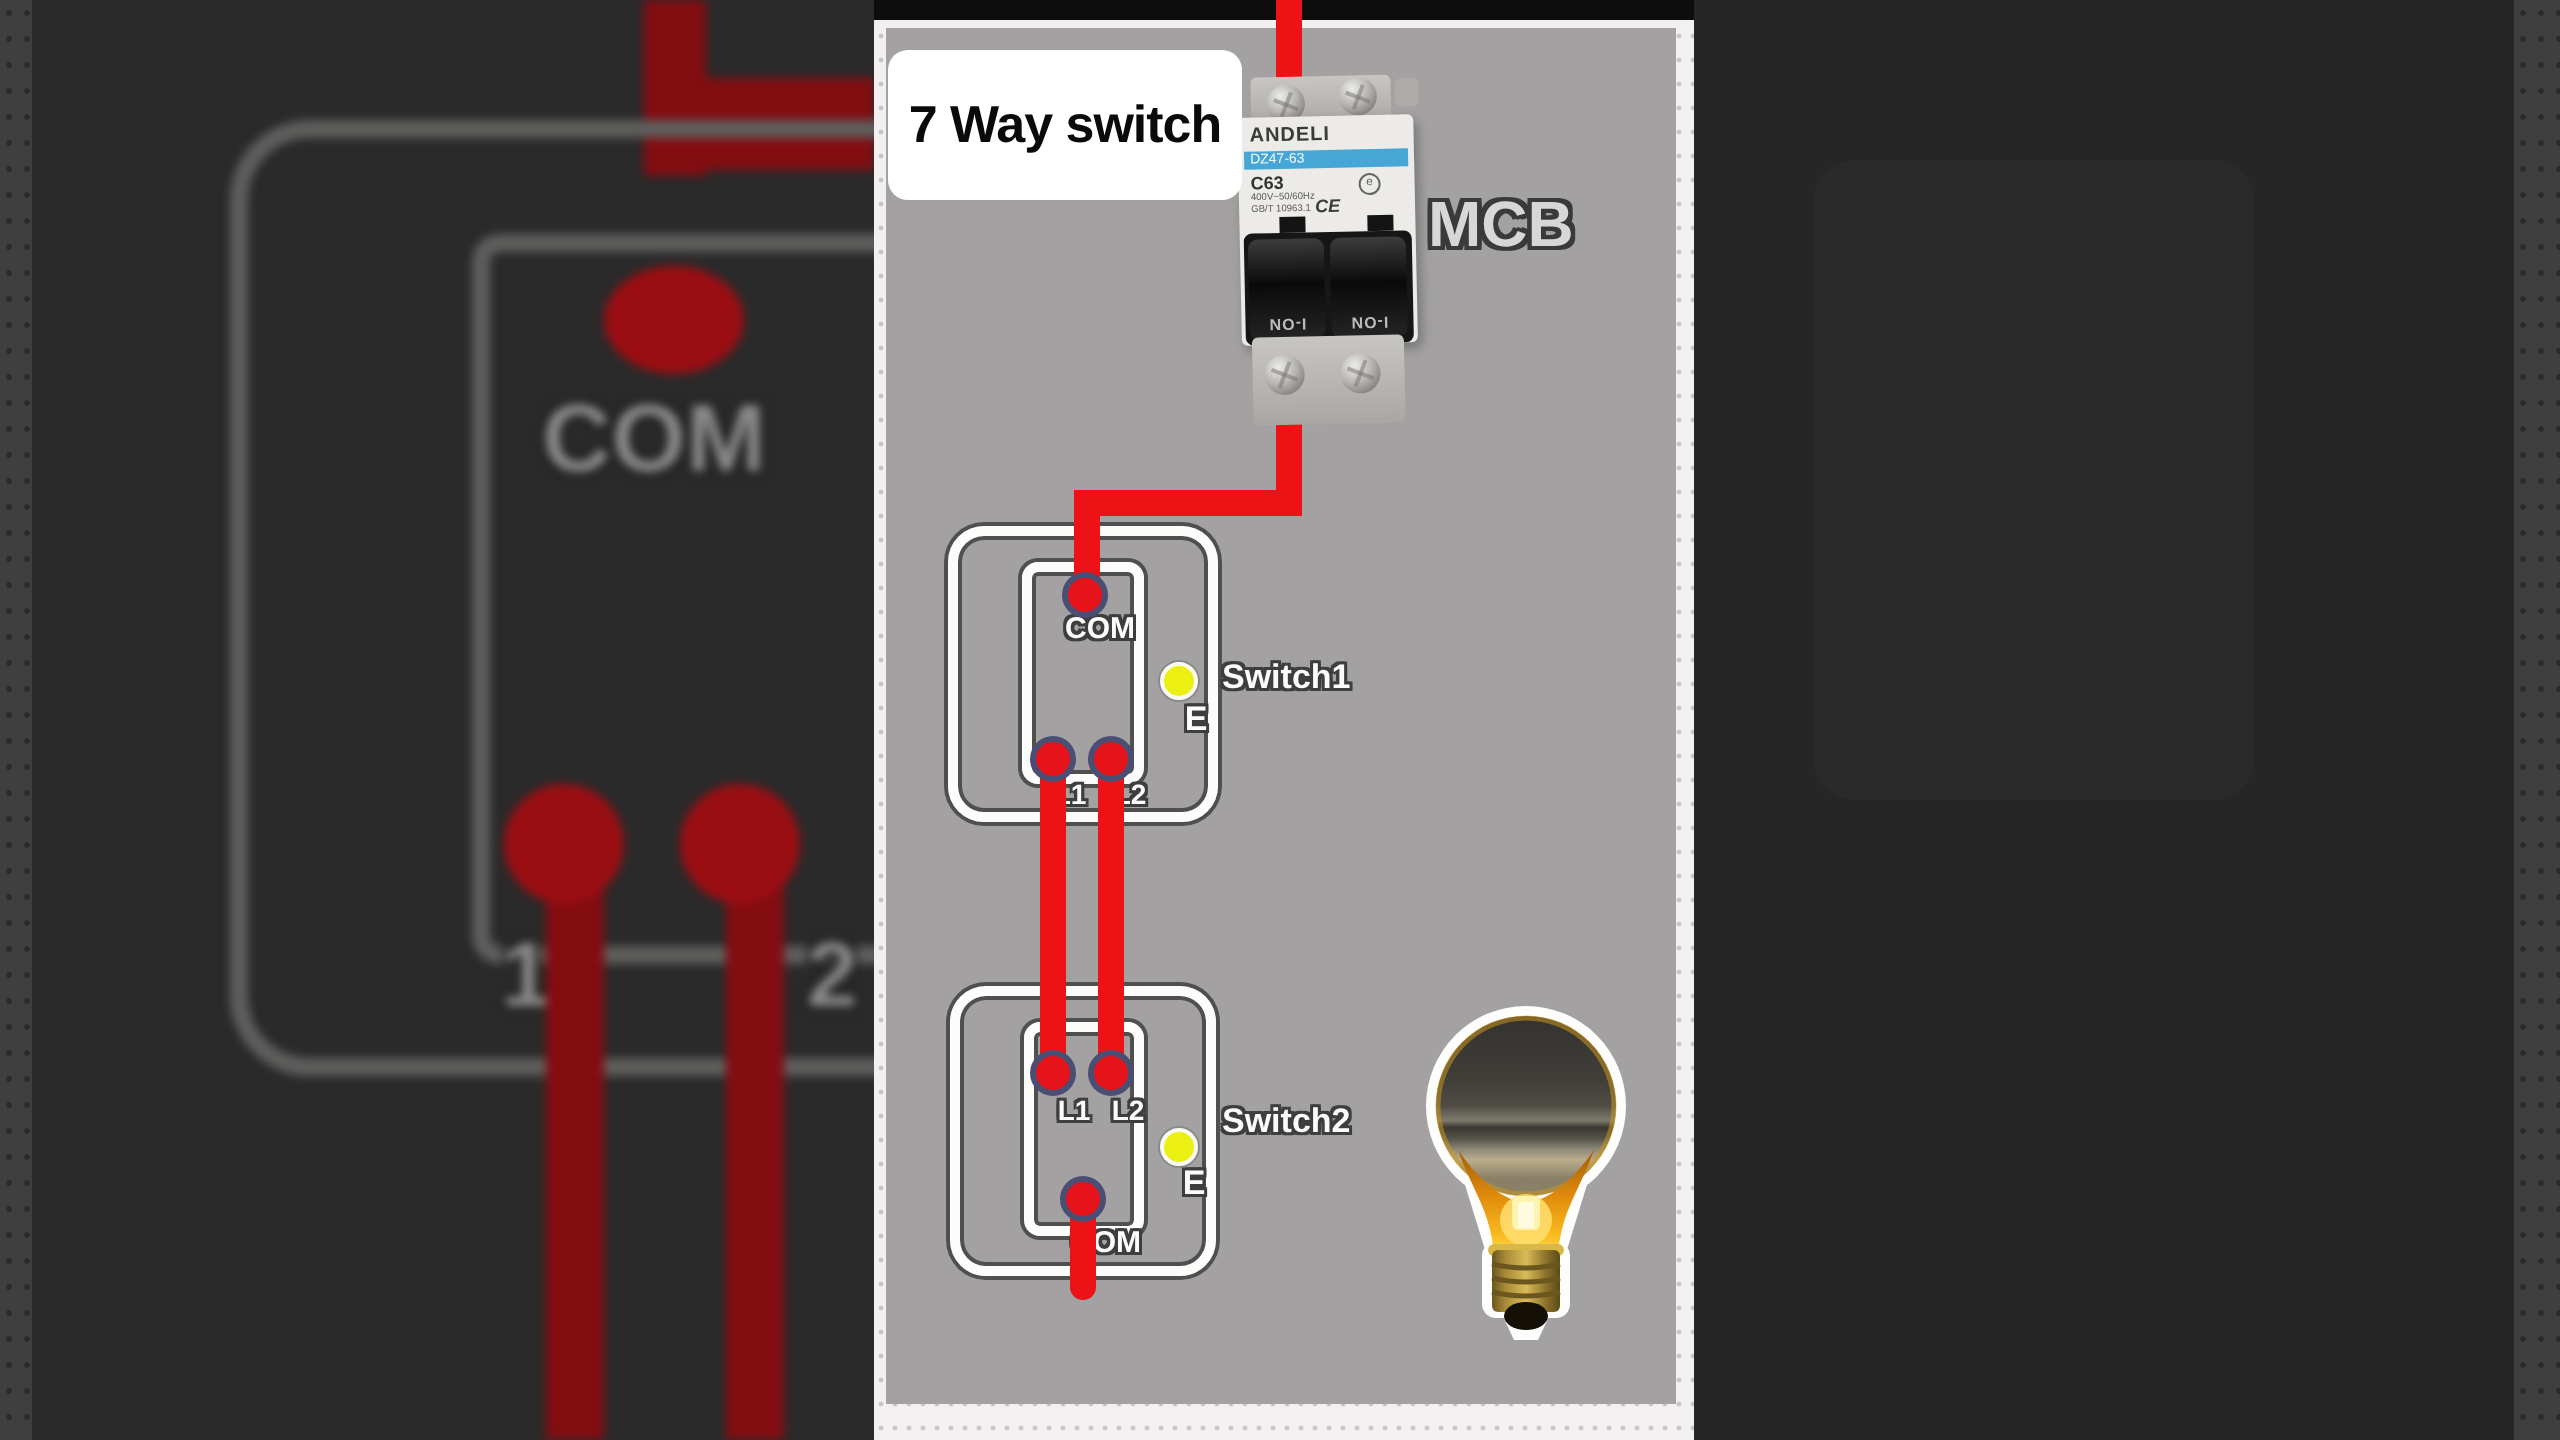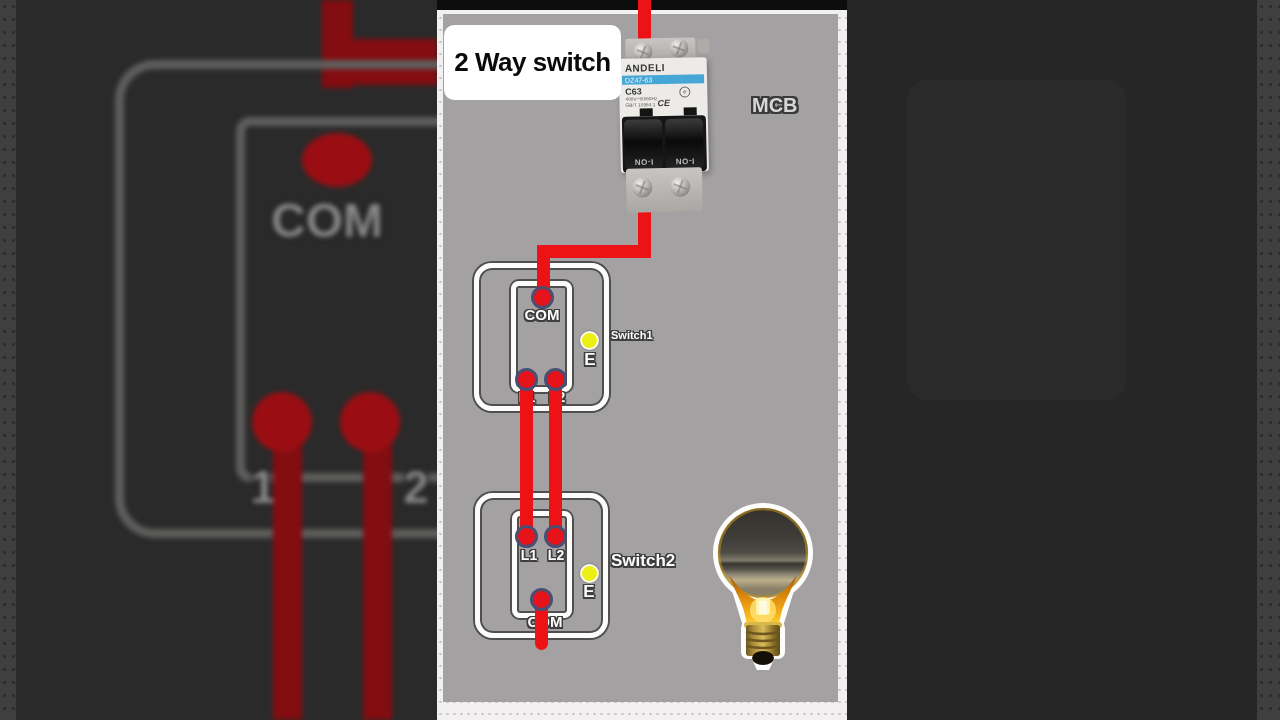--- a/index.html
+++ b/index.html
@@ -43,21 +43,21 @@
   .edot{position:absolute;width:19px;height:19px;border-radius:50%;background:#ecef12;
         border:2px solid #fafaf2;box-sizing:border-box;box-shadow:0 0 0 1px #8a8a8a;z-index:8;}
 
   
   .olt{position:absolute;font-weight:bold;color:#fbfbf9;white-space:nowrap;
        text-shadow:-1.5px -1.5px 0 #3e3e3e,1.5px -1.5px 0 #3e3e3e,-1.5px 1.5px 0 #3e3e3e,
                    1.5px 1.5px 0 #3e3e3e,-1.5px 0 0 #3e3e3e,1.5px 0 0 #3e3e3e,
                    0 -1.5px 0 #3e3e3e,0 1.5px 0 #3e3e3e;}
   .under{z-index:6;}
   .over{z-index:8;}
-  .cc{transform:translateX(-50%);}
+  .cc{transform:translateX(-50%);padding-left:16px;}
 
   
   .title-card{position:absolute;left:444px;top:25px;width:177px;height:75px;background:#ffffff;
         border-radius:10px;z-index:20;display:flex;flex-direction:column;justify-content:center;
         align-items:center;}
   .title-card div{font-weight:bold;font-size:26px;line-height:35px;color:#0a0a0a;letter-spacing:-0.5px;}
 
   
   .mcb{position:absolute;left:615px;top:36px;width:98px;height:178px;z-index:15;transform:rotate(-1.2deg);}
   .mcb-block{position:absolute;background:linear-gradient(#c8c6c2,#a9a7a3);border-radius:3px;}
@@ -119,21 +119,21 @@
 
   <div class="wire" style="left:638px;top:0;width:13px;height:56px;"></div>
   <div class="wire" style="left:638px;top:202px;width:13px;height:56px;"></div>
   <div class="wire" style="left:537px;top:245px;width:114px;height:13px;"></div>
   <div class="wire" style="left:537px;top:252px;width:13px;height:46px;"></div>
   <div class="wire" style="left:520px;top:375px;width:13px;height:168px;"></div>
   <div class="wire" style="left:549px;top:375px;width:13px;height:168px;"></div>
   <div class="wire" style="left:535px;top:598px;width:13px;height:52px;border-radius:0 0 7px 7px;"></div>
 
   <div class="title-card">
-    <div>2 Way switch</div>
+    <div>7 Way switch</div>
   </div>
 
   <div class="mcb">
     <div class="mcb-block" style="left:12px;top:2px;width:70px;height:26px;">
       <div class="screw" style="left:8px;top:4px;width:19px;height:19px;"></div>
       <div class="screw" style="left:44px;top:1px;width:19px;height:19px;"></div>
     </div>
     <div class="mcb-block" style="left:84px;top:4px;width:12px;height:14px;background:#aeaca8;"></div>
     <div class="mcb-body">
       <div class="mcb-brand">ANDELI</div>
@@ -154,34 +154,34 @@
         <div class="toggle" style="left:43px;">
           <span class="ion">I-ON</span>
         </div>
       </div>
     </div>
     <div class="mcb-block" style="left:10px;top:132px;width:76px;height:44px;">
       <div class="screw" style="left:6px;top:9px;width:20px;height:20px;"></div>
       <div class="screw" style="left:44px;top:9px;width:20px;height:20px;"></div>
     </div>
   </div>
-  <div class="olt" style="left:752px;top:94px;font-size:20px;color:#d8d6d6;
+  <div class="olt" style="left:714px;top:94px;font-size:32px;color:#d8d6d6;
        text-shadow:-2.2px -2.2px 0 #3a3a3a,2.2px -2.2px 0 #3a3a3a,-2.2px 2.2px 0 #3a3a3a,2.2px 2.2px 0 #3a3a3a,0 2.2px 0 #3a3a3a,0 -2.2px 0 #3a3a3a,2.2px 0 0 #3a3a3a,-2.2px 0 0 #3a3a3a;z-index:16;">MCB</div>
 
   <div class="sbox" style="left:474px;top:263px;width:135px;height:148px;border-radius:18px;"></div>
   <div class="sbox" style="left:511px;top:281px;width:61px;height:111px;border-radius:8px;"></div>
   <div class="olt over cc" style="left:542px;top:306px;font-size:15px;">COM</div>
   <div class="olt under cc" style="left:527px;top:389px;font-size:14px;">L1</div>
   <div class="olt under cc" style="left:557px;top:389px;font-size:14px;">L2</div>
   <div class="term" style="left:531px;top:286px;"></div>
   <div class="term" style="left:515px;top:368px;"></div>
   <div class="term" style="left:544px;top:368px;"></div>
   <div class="edot" style="left:580px;top:331px;"></div>
   <div class="olt over cc" style="left:590px;top:350px;font-size:17px;">E</div>
-  <div class="olt over" style="left:611px;top:329px;font-size:11px;">Switch1</div>
+  <div class="olt over" style="left:611px;top:329px;font-size:17px;">Switch1</div>
 
   <div class="sbox" style="left:475px;top:493px;width:133px;height:145px;border-radius:18px;"></div>
   <div class="sbox" style="left:512px;top:511px;width:60px;height:107px;border-radius:8px;"></div>
   <div class="olt over cc" style="left:529px;top:547px;font-size:14px;">L1</div>
   <div class="olt over cc" style="left:556px;top:547px;font-size:14px;">L2</div>
   <div class="olt under cc" style="left:545px;top:613px;font-size:15px;">COM</div>
   <div class="term" style="left:515px;top:525px;"></div>
   <div class="term" style="left:544px;top:525px;"></div>
   <div class="term" style="left:530px;top:588px;"></div>
   <div class="edot" style="left:580px;top:564px;"></div>

